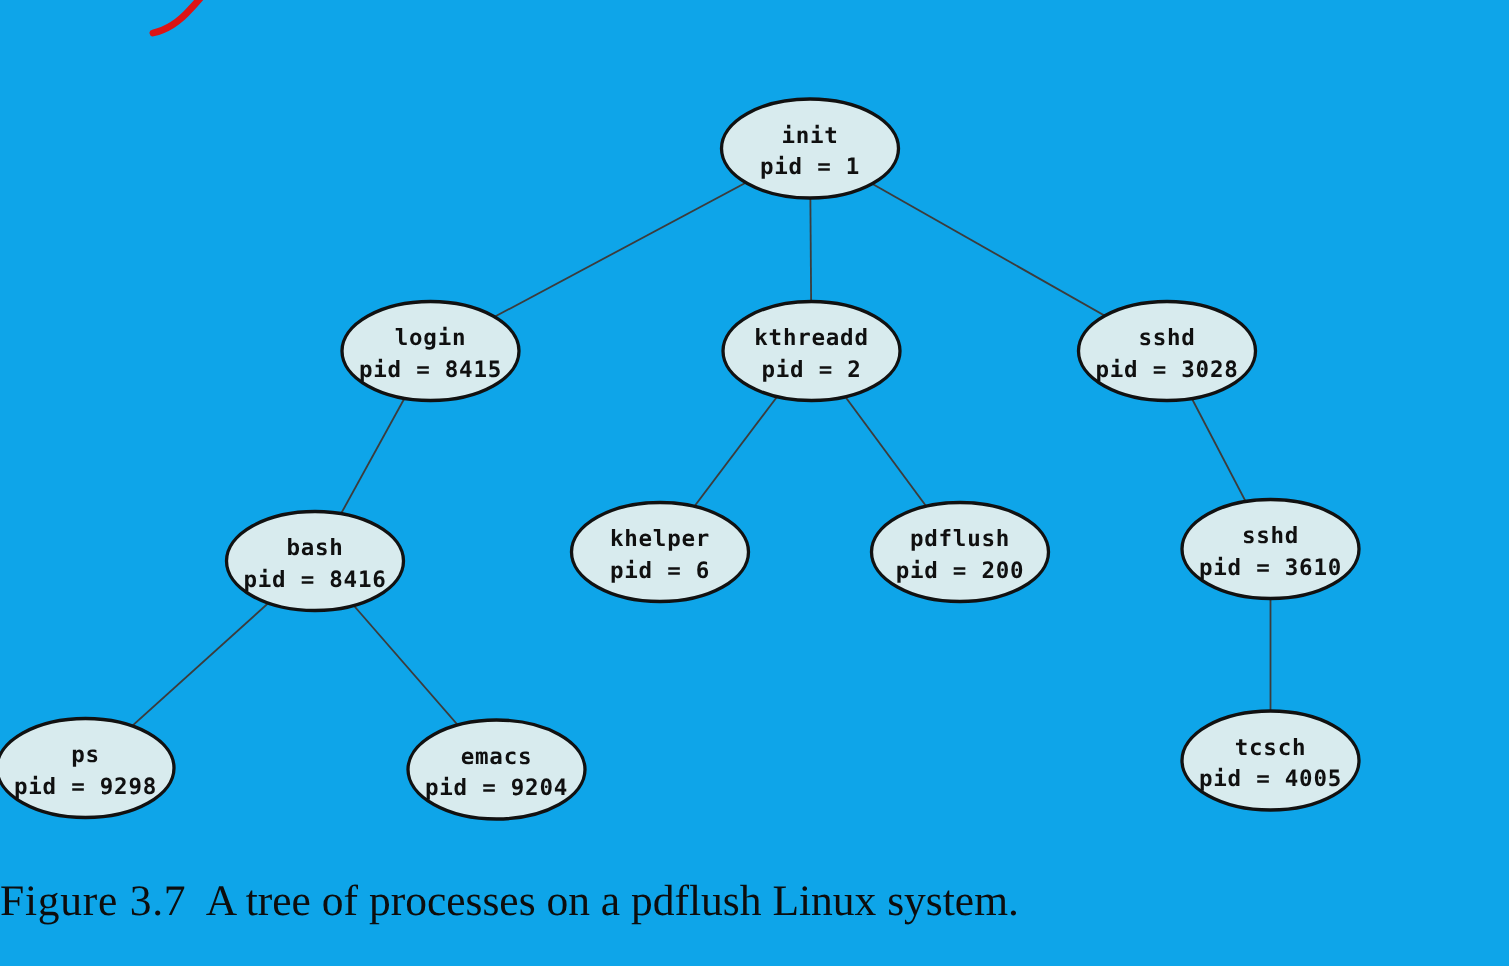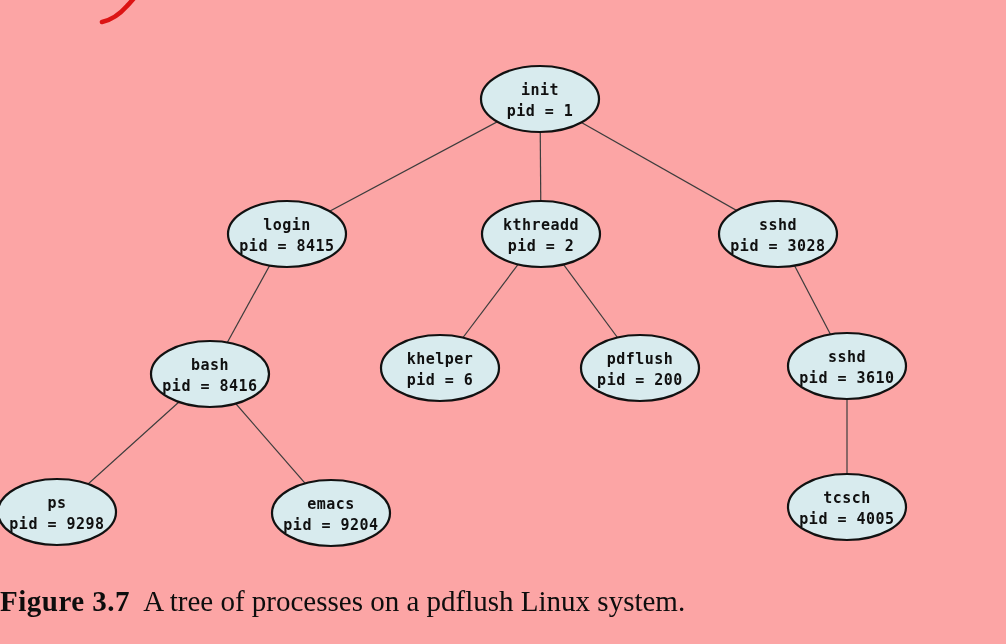--- a/index.html
+++ b/index.html
@@ -4,21 +4,21 @@
 <style>
   html, body {
     margin: 0;
     padding: 0;
     background: #ffffff;
   }
   .page {
     position: relative;
     width: 1006px;
     height: 644px;
-    background: #fca5a5;
+    background: #0ea5e9;
     overflow: hidden;
     font-family: "Liberation Sans", sans-serif;
   }
   #tree-svg {
     position: absolute;
     left: 0;
     top: 0;
     display: block;
   }
   #node-layer text {
@@ -31,21 +31,21 @@
     position: absolute;
     left: 0px;
     top: 585px;
     width: 1006px;
     font-family: "Liberation Serif", serif;
     font-size: 29px;
     color: #0d0d0d;
     white-space: nowrap;
   }
   .caption-label {
-    font-weight: bold;
+    font-weight: normal;
     margin-right: 13px;
     letter-spacing: 0.5px;
   }
 </style>
 </head>
 <body>
 
 <div class="page">
 
   <svg id="tree-svg" width="1006" height="644" viewBox="0 0 1006 644">

